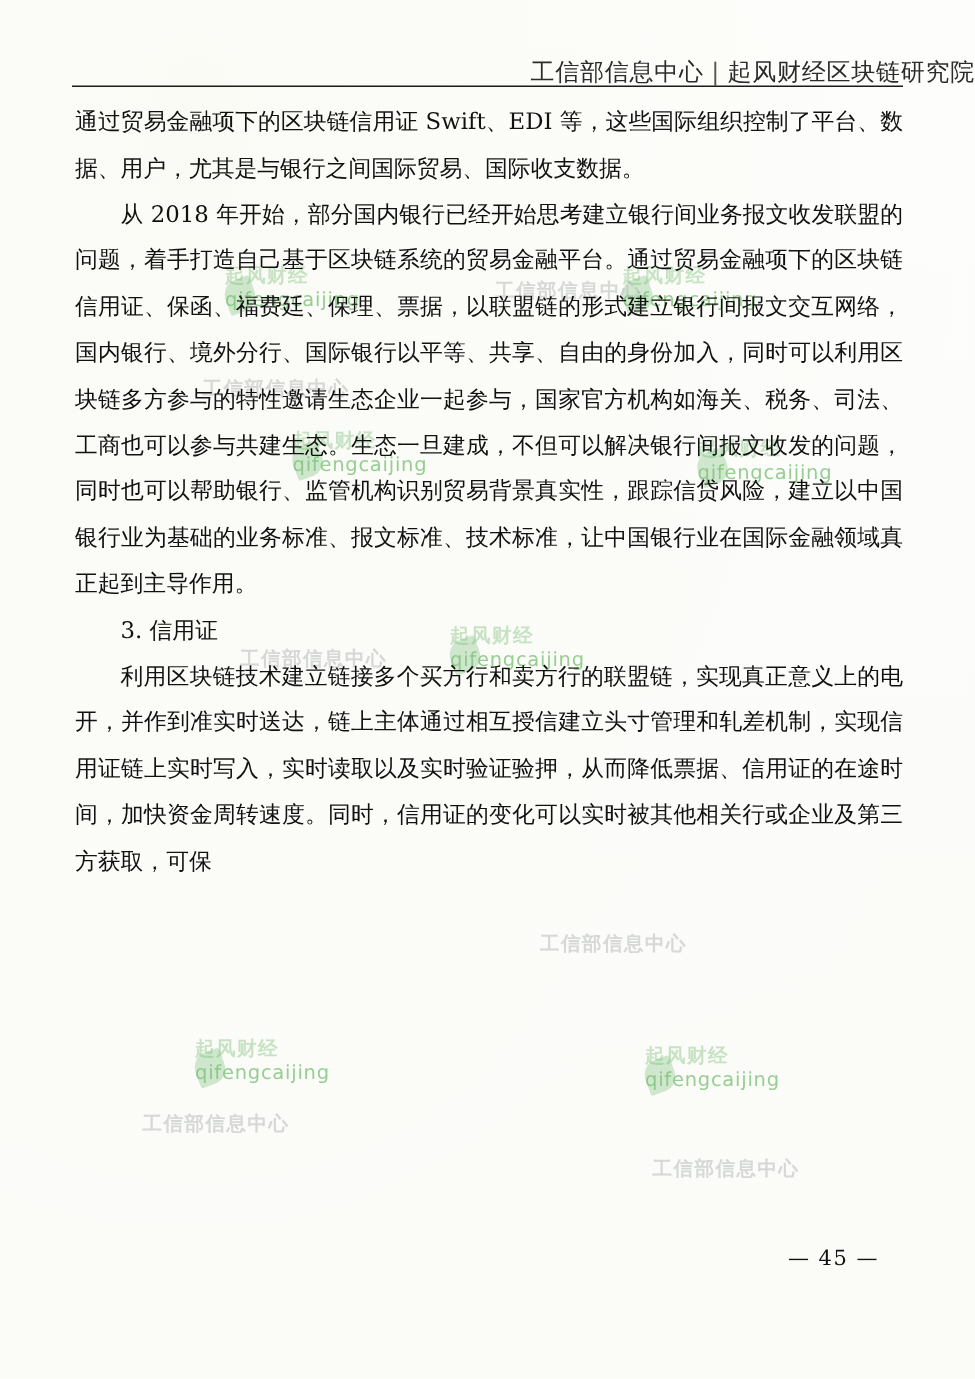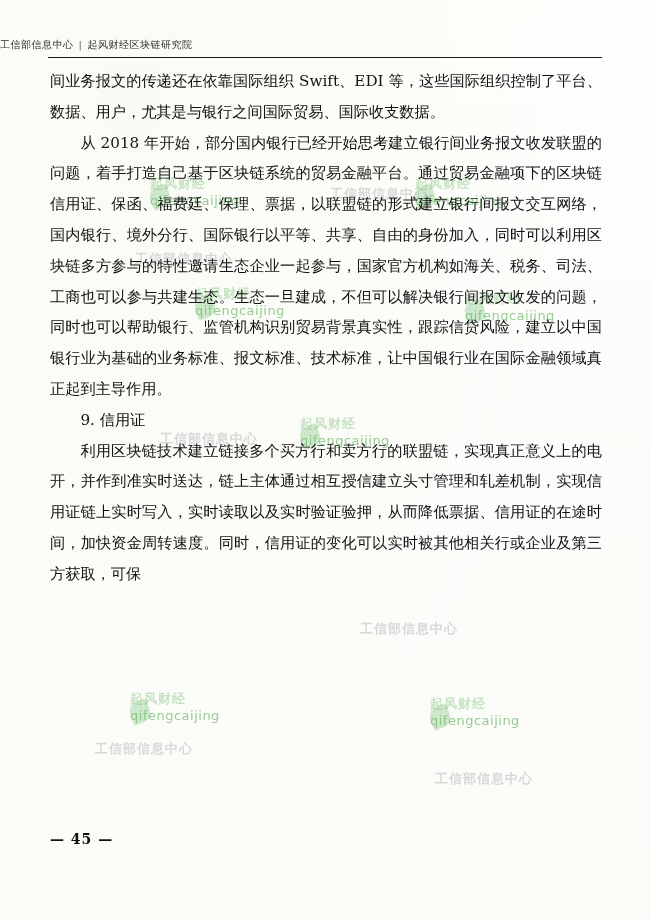--- a/index.html
+++ b/index.html
@@ -30,23 +30,23 @@
       radial-gradient(ellipse at 20% 10%, rgba(250,250,245,0.9) 0%, rgba(252,252,250,0.4) 60%, rgba(255,255,255,0) 100%),
       linear-gradient(180deg, #fefefc 0%, #fcfcfa 40%, #fbfbf8 100%);
     pointer-events: none;
   }
 
   .header {
     position: absolute;
     top: 38px;
     left: 0;
     right: 0;
-    text-align: left;
+    text-align: right;
     font-family: "DejaVu Serif", "Liberation Serif", serif;
-    font-size: 10px;
+    font-size: 16px;
     color: #2b2b2b;
     letter-spacing: 0.5px;
     white-space: nowrap;
   }
   .header .sep {
     margin: 0 5px;
     color: #555;
   }
   .header-rule {
     position: absolute;
@@ -79,26 +79,26 @@
   .noindent {
     text-indent: 0;
   }
   .list-item {
     text-indent: 2em;
   }
 
   .footer {
     position: absolute;
     bottom: 72px;
-    left: 50px;
+    left: 34px;
     width: 552px;
+    text-align: right;
     font-size: 14px;
     color: #111;
     letter-spacing: 1px;
-    font-weight: bold;
   }
 
   
   .wm-layer {
     position: absolute;
     inset: 0;
     pointer-events: none;
     overflow: hidden;
   }
   .wm {
@@ -215,20 +215,20 @@
     <div class="wm wm-gray" style="left:95px; top:740px;">工信部信息中心</div>
     <div class="wm wm-gray" style="left:435px; top:770px;">工信部信息中心</div>
   </div>
 
   <div class="header">
     <span>工信部信息中心</span><span class="sep">|</span><span>起风财经区块链研究院</span>
   </div>
   <div class="header-rule"></div>
 
   <div class="content">
-    <p class="noindent">间业务报文的传递还在依靠国际组织 Swift、EDI 等，这些国际组织控制了平台、数据、用户，尤其是与银行之间国际贸易、国际收支数据。</p>
+    <p class="noindent">通过贸易金融项下的区块链信用证 Swift、EDI 等，这些国际组织控制了平台、数据、用户，尤其是与银行之间国际贸易、国际收支数据。</p>
     <p class="indent">从 2018 年开始，部分国内银行已经开始思考建立银行间业务报文收发联盟的问题，着手打造自己基于区块链系统的贸易金融平台。通过贸易金融项下的区块链信用证、保函、福费廷、保理、票据，以联盟链的形式建立银行间报文交互网络，国内银行、境外分行、国际银行以平等、共享、自由的身份加入，同时可以利用区块链多方参与的特性邀请生态企业一起参与，国家官方机构如海关、税务、司法、工商也可以参与共建生态。生态一旦建成，不但可以解决银行间报文收发的问题，同时也可以帮助银行、监管机构识别贸易背景真实性，跟踪信贷风险，建立以中国银行业为基础的业务标准、报文标准、技术标准，让中国银行业在国际金融领域真正起到主导作用。</p>
-    <p class="list-item">9. 信用证</p>
+    <p class="list-item">3. 信用证</p>
     <p class="indent">利用区块链技术建立链接多个买方行和卖方行的联盟链，实现真正意义上的电开，并作到准实时送达，链上主体通过相互授信建立头寸管理和轧差机制，实现信用证链上实时写入，实时读取以及实时验证验押，从而降低票据、信用证的在途时间，加快资金周转速度。同时，信用证的变化可以实时被其他相关行或企业及第三方获取，可保</p>
   </div>
 
   <div class="footer">— 45 —</div>
 </div>
 
 </body></html>

